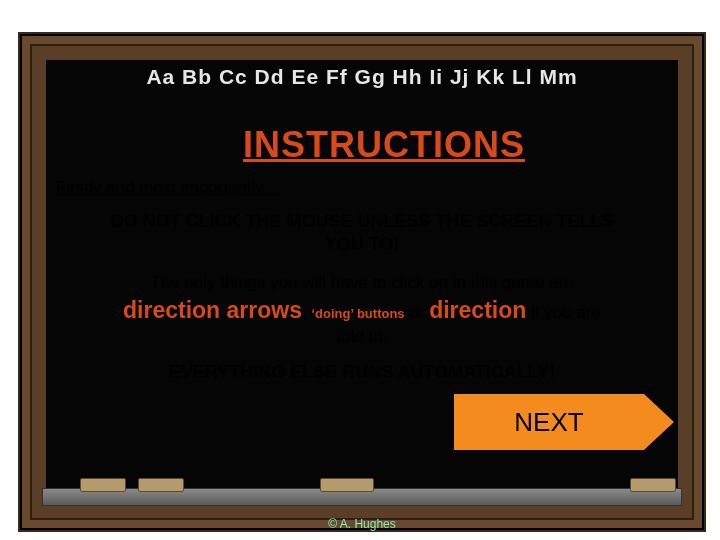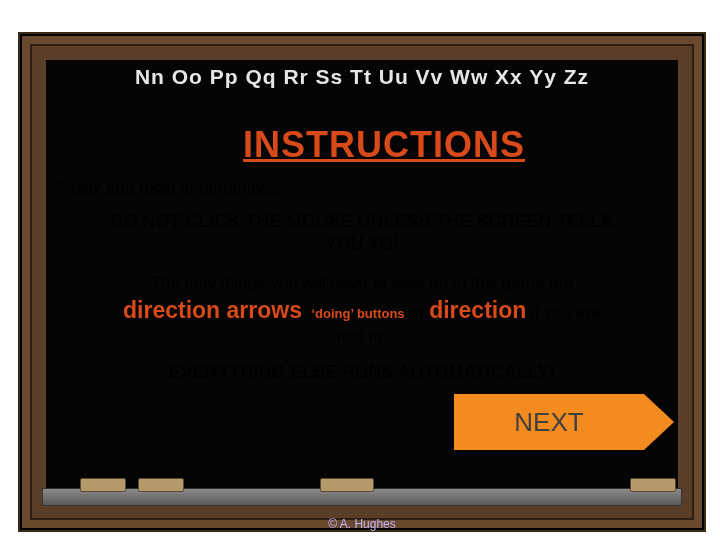--- a/index.html
+++ b/index.html
@@ -122,21 +122,21 @@
     top: 334px;
     width: 190px;
     height: 56px;
     background: #f38b1e;
     display: flex;
     align-items: center;
     justify-content: center;
     font-family: "Trebuchet MS", Verdana, sans-serif;
     font-size: 26px;
     font-weight: 500;
-    color: #404040;
+    color: #000000;
     cursor: pointer;
   }
   .next-btn:after {
     
     content: "";
     position: absolute;
     right: -30px;
     top: 0;
     width: 0; height: 0;
     border-top: 28px solid transparent;
@@ -167,32 +167,32 @@
   .eraser.e4 { left: 610px; }
 
   .credit {
     position: absolute;
     left: 0; right: 0;
     bottom: -2px;
     text-align: center;
     font-family: Arial, sans-serif;
     font-size: 12px;
     line-height: 1.15;
-    color: #c4b5fd;
+    color: #86efac;
   }
 
 </style>
 </head>
 <body>
 
 <div class="frame">
   <div class="board">
 
     <div class="alphabet">
-      <div class="row">Nn Oo Pp Qq Rr Ss Tt Uu Vv Ww Xx Yy Zz</div>
+      <div class="row">Aa Bb Cc Dd Ee Ff Gg Hh Ii Jj Kk Ll Mm</div>
     </div>
 
     <div class="title">INSTRUCTIONS</div>
 
     <div class="lead">Firstly and most importantly…</div>
 
     <div class="rule1">
       <span>DO NOT CLICK THE MOUSE UNLESS THE SCREEN TELLS</span><br>
       <span>YOU TO!</span>
     </div>

